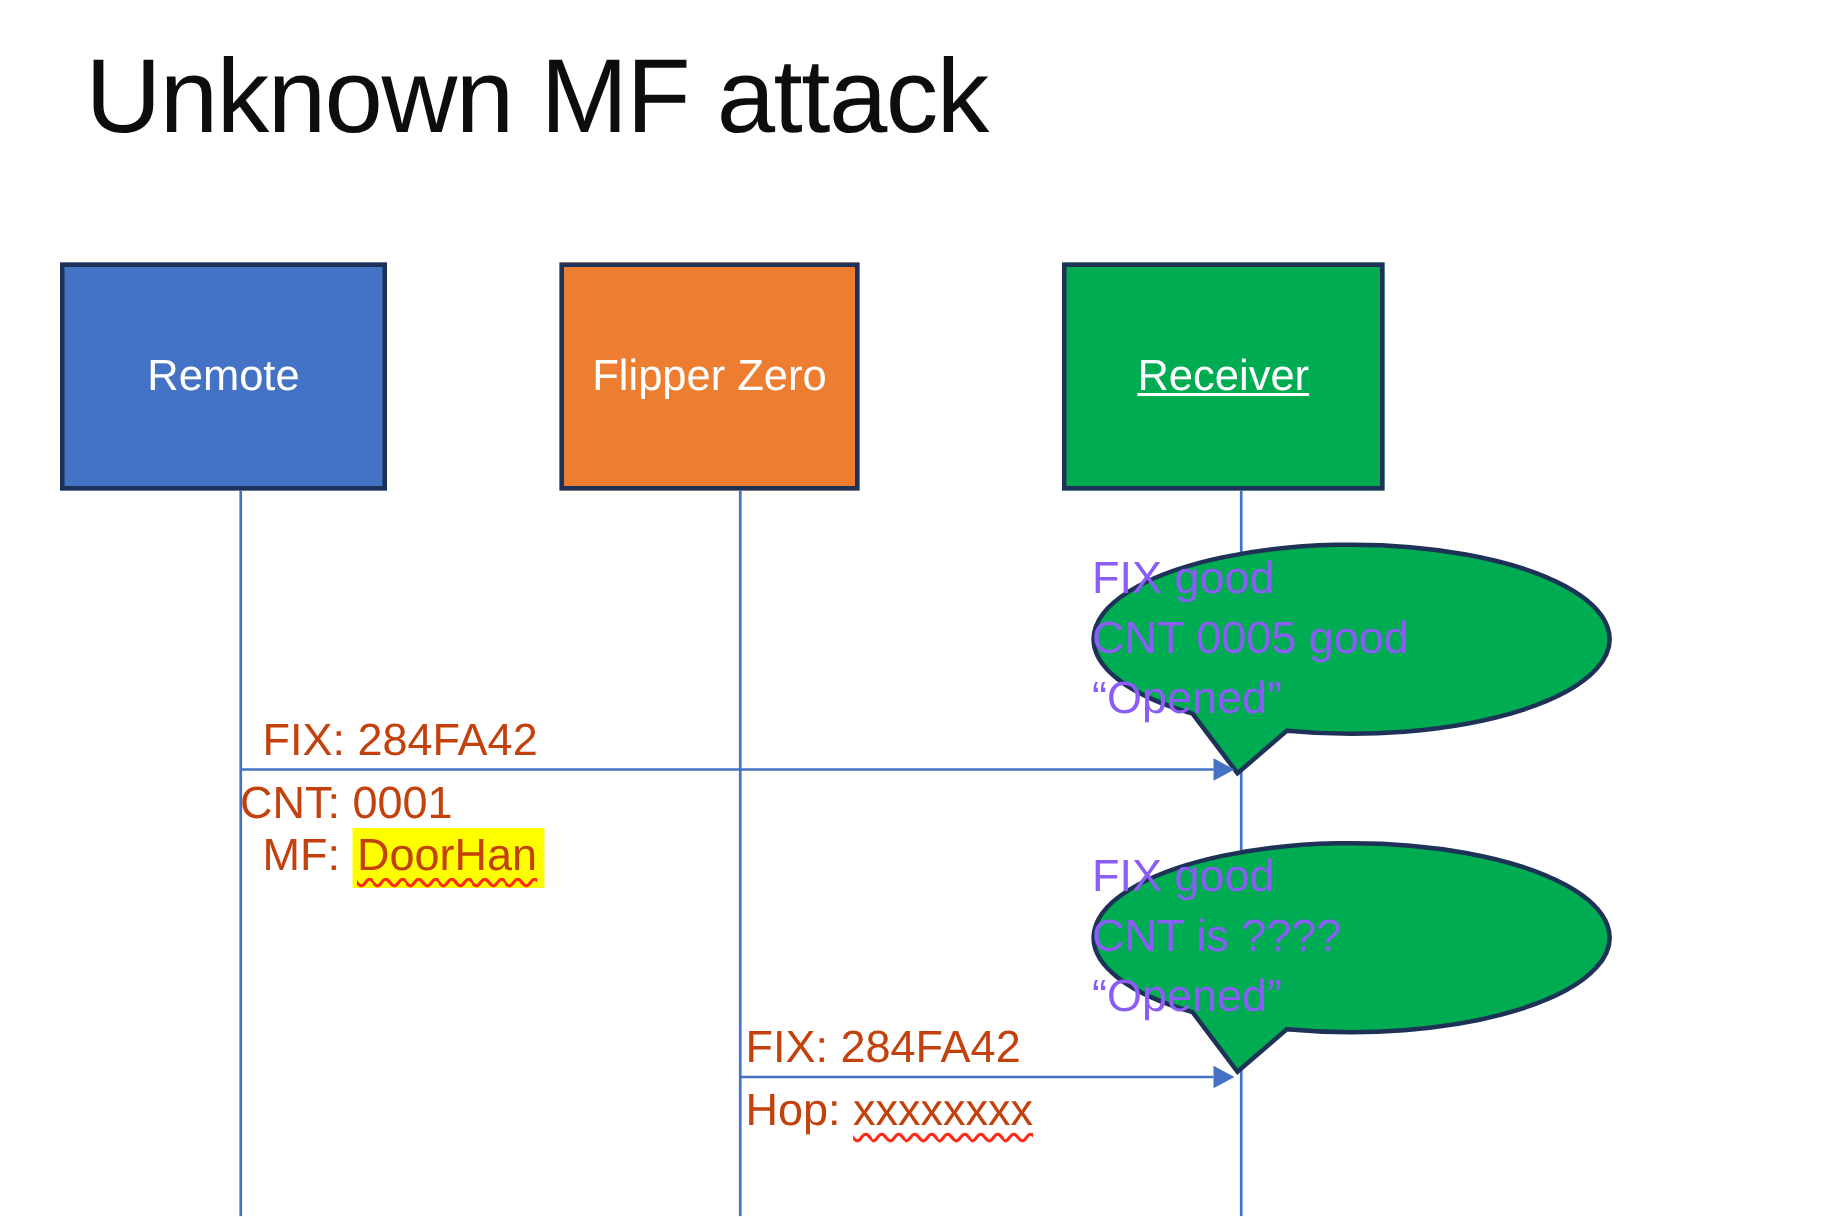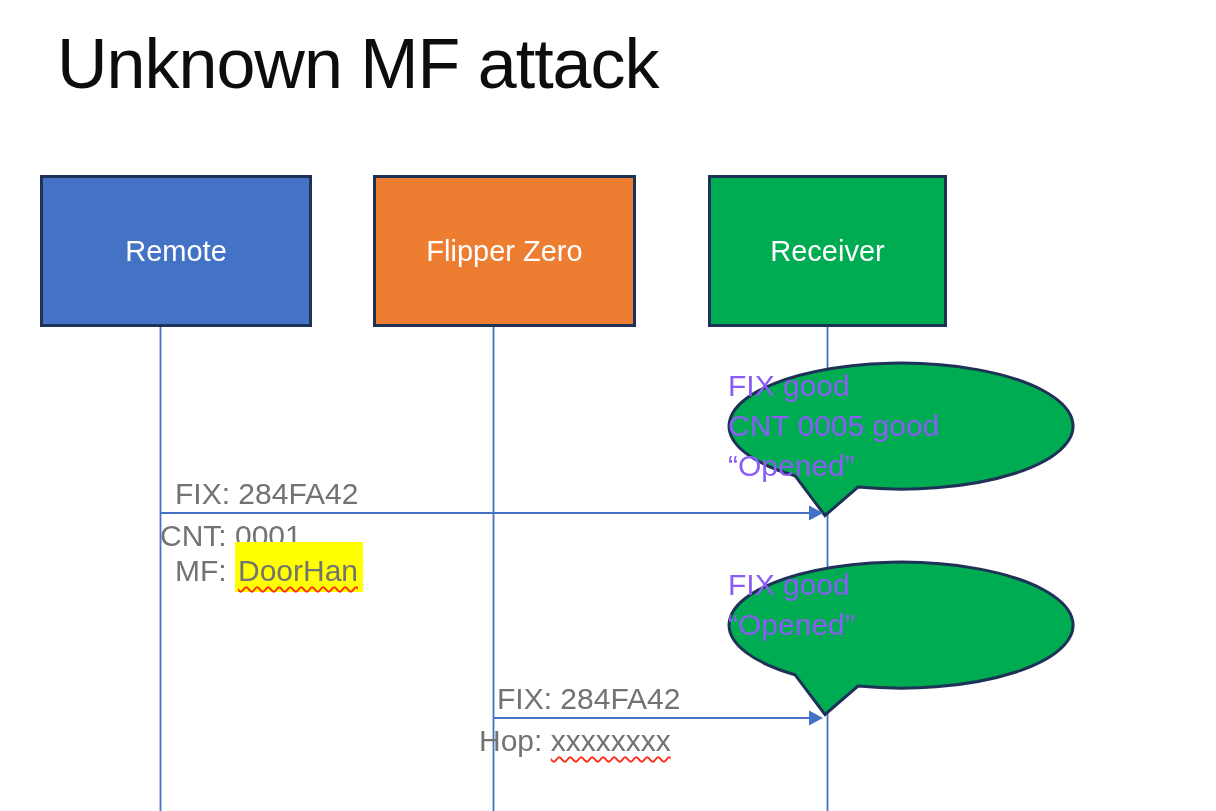--- a/index.html
+++ b/index.html
@@ -10,38 +10,38 @@
   .slide-title{
     position:absolute;left:57px;top:4px;
     font-size:70px;font-weight:400;letter-spacing:-1px;color:#0d0d0d;
     font-family:"Liberation Sans",sans-serif;white-space:nowrap;margin-top:20px;
   }
   .actor{
     position:absolute;top:175px;height:152px;box-sizing:border-box;
     border:3px solid #1E3258;display:flex;align-items:center;justify-content:center;
     color:#ffffff;font-size:29px;
   }
-  .actor-remote{left:40px;width:272px;background:#4472C4;}
-  .actor-flipper{left:373px;width:263px;background:#ED7D31;}
-  .actor-receiver{left:708px;width:239px;background:#00AC52;}
+  .actor-remote{left:40px;width:218px;background:#4472C4;}
+  .actor-flipper{left:373px;width:200px;background:#ED7D31;}
+  .actor-receiver{left:708px;width:215px;background:#00AC52;text-decoration:underline;}
   svg.diagram{position:absolute;left:0;top:0;width:1216px;height:811px;}
   .bubble-text{
     position:absolute;width:344px;color:#8b5cf6;
     font-size:30px;line-height:40px;
   }
   .bubble-text-1{left:728px;top:366px;}
   .bubble-text-2{left:728px;top:565px;}
-  .msg{position:absolute;font-size:30px;color:#737373;white-space:nowrap;}
+  .msg{position:absolute;font-size:30px;color:#c2410c;white-space:nowrap;}
   .m1l1{left:175px;top:477px;}
   .m1l2{left:160px;top:519px;}
   .m1l3{left:175px;top:554px;}
   .m2l1{left:497px;top:682px;}
-  .m2l2{left:479px;top:724px;}
+  .m2l2{left:497px;top:724px;}
   .m2l3{left:497px;top:759px;}
-  .hl{background:#FFFF00;padding:12px 5px 5px 3px;}
+  .hl{background:#FFFF00;padding:2px 5px 5px 3px;}
   .sq{
     text-decoration-line:underline;text-decoration-style:wavy;
     text-decoration-color:#FF2B19;text-decoration-thickness:2px;
     text-underline-offset:5px;
   }
 </style>
 </head>
 <body>
 
 <div class="slide">
@@ -76,20 +76,21 @@
   </svg>
 
   <div class="bubble-text bubble-text-1">
     <div>FIX good</div>
     <div>CNT 0005 good</div>
     <div>“Opened”</div>
   </div>
 
   <div class="bubble-text bubble-text-2">
     <div>FIX good</div>
+    <div>CNT is ????</div>
     <div>“Opened”</div>
   </div>
 
   <div class="msg m1l1">FIX: 284FA42</div>
   <div class="msg m1l2">CNT: 0001</div>
   <div class="msg m1l3"><span>MF: </span><span class="hl sq">DoorHan</span></div>
 
   <div class="msg m2l1">FIX: 284FA42</div>
   <div class="msg m2l2"><span>Hop: </span><span class="sq">xxxxxxxx</span></div>
 

